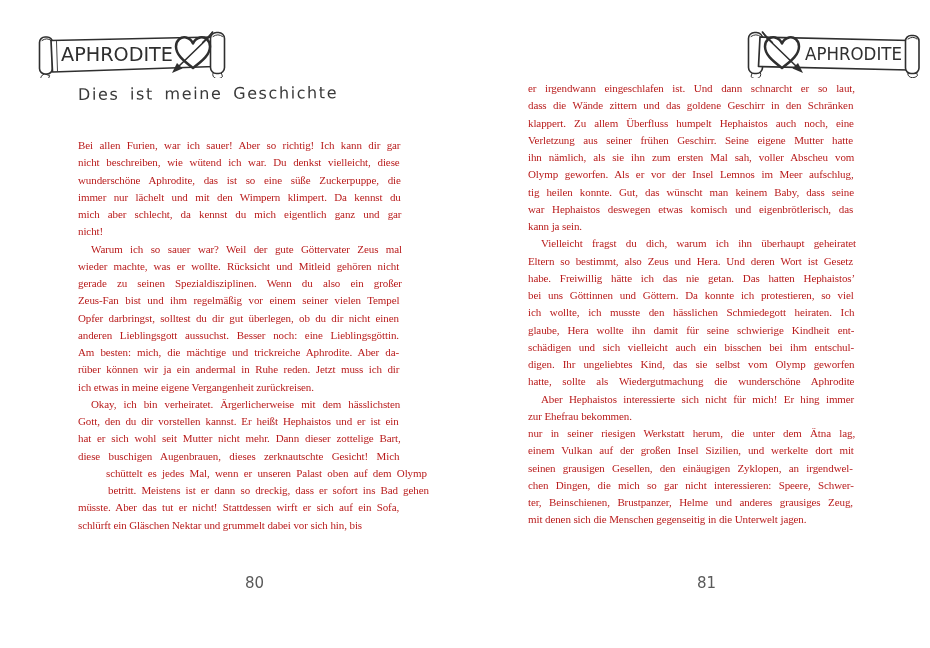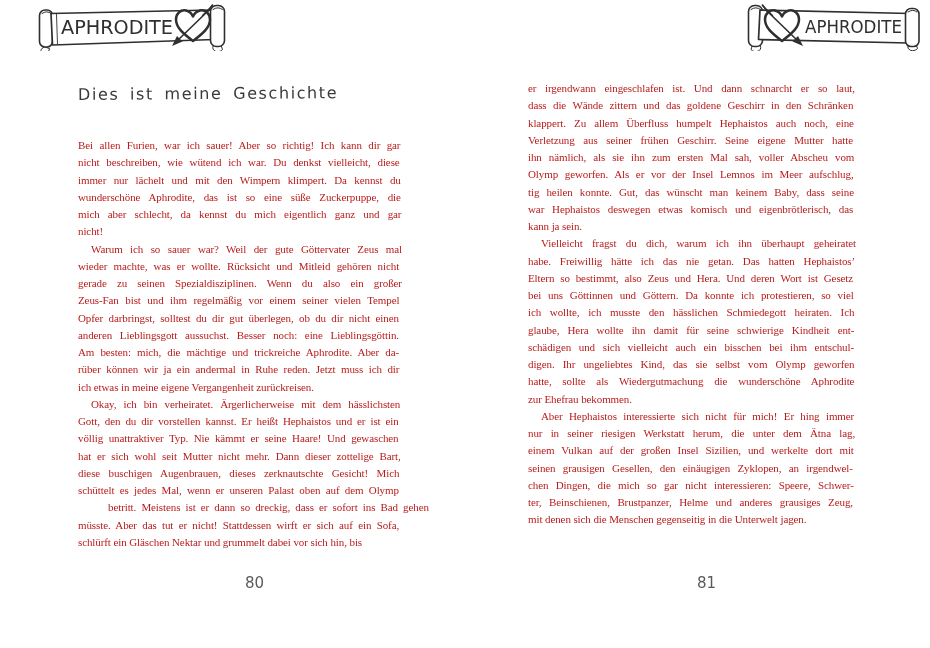--- a/index.html
+++ b/index.html
@@ -3,21 +3,21 @@
 <meta charset="utf-8">
 <style>
   html,body { margin:0; padding:0; }
   body {
     width:930px; height:648px;
     background:#ffffff;
     position:relative;
     font-family:"Liberation Serif", serif;
     overflow:hidden;
   }
-  .banner { position:absolute; top:1px; }
+  .banner { position:absolute; top:28px; }
   .banner svg { display:block; }
   .banner-left  { left:36px;  width:192px; height:50px; }
   .banner-right { left:746px; width:176px; height:50px; }
 
   .chapter-heading {
     position:absolute; left:78px; top:84px;
     font-family:"DejaVu Sans", sans-serif;
     font-size:16px; letter-spacing:1.6px; word-spacing:4px;
     color:#3a3a3a; font-weight:normal; margin:0;
     transform:rotate(-0.4deg);
@@ -88,39 +88,38 @@
 
         <text class="banner-text" x="25" y="33" font-size="20" textLength="112" lengthAdjust="spacingAndGlyphs">APHRODITE</text>
       </svg>
     </div>
 
     <h1 class="chapter-heading">Dies ist meine Geschichte</h1>
 
     <div class="page-body page-body-left">
         <div class="line"><span style="word-spacing: 3.82292px;">Bei allen Furien, war ich sauer! Aber so richtig! Ich kann dir gar</span></div>
         <div class="line"><span style="word-spacing: 4.15451px;">nicht beschreiben, wie wütend ich war. Du denkst vielleicht, diese</span></div>
+        <div class="line"><span style="word-spacing: 6.13281px;">wunderschöne Aphrodite, das ist so eine süße Zuckerpuppe, die</span></div>
         <div class="line"><span style="word-spacing: 4.79844px;">immer nur lächelt und mit den Wimpern klimpert. Da kennst du</span></div>
-        <div class="line"><span style="word-spacing: 6.13281px;">wunderschöne Aphrodite, das ist so eine süße Zuckerpuppe, die</span></div>
         <div class="line"><span style="word-spacing: 5.55156px;">mich aber schlecht, da kennst du mich eigentlich ganz und gar</span></div>
         <div class="line"><span>nicht!</span></div>
         <div class="line indent"><span style="word-spacing: 4.81406px;">Warum ich so sauer war? Weil der gute Göttervater Zeus mal</span></div>
         <div class="line"><span style="word-spacing: 3.57986px;">wieder machte, was er wollte. Rücksicht und Mitleid gehören nicht</span></div>
         <div class="line"><span style="word-spacing: 7.58594px;">gerade zu seinen Spezialdisziplinen. Wenn du also ein großer</span></div>
         <div class="line"><span style="word-spacing: 3.90104px;">Zeus-Fan bist und ihm regelmäßig vor einem seiner vielen Tempel</span></div>
         <div class="line"><span style="word-spacing: 2.72585px;">Opfer darbringst, solltest du dir gut überlegen, ob du dir nicht einen</span></div>
         <div class="line"><span style="word-spacing: 5.11458px;">anderen Lieblingsgott aussuchst. Besser noch: eine Lieblingsgöttin.</span></div>
         <div class="line"><span style="word-spacing: 3.43056px;">Am besten: mich, die mächtige und trickreiche Aphrodite. Aber da-</span></div>
         <div class="line"><span style="word-spacing: 2.91927px;">rüber können wir ja ein andermal in Ruhe reden. Jetzt muss ich dir</span></div>
         <div class="line"><span>ich etwas in meine eigene Vergangenheit zurückreisen.</span></div>
         <div class="line indent"><span style="word-spacing: 4.42411px; margin-top: 30px;">Okay, ich bin verheiratet. Ärgerlicherweise mit dem hässlichsten</span></div>
         <div class="line"><span style="word-spacing: 2.35677px;">Gott, den du dir vorstellen kannst. Er heißt Hephaistos und er ist ein</span></div>
-        <div class="line"><span style="word-spacing: 2.91146px;">völlig unattraktiver Typ. Nie kämmt er seine Haare! Und gewaschen</span></div>
         <div class="line"><span style="word-spacing: 3.2642px;">hat er sich wohl seit Mutter nicht mehr. Dann dieser zottelige Bart,</span></div>
         <div class="line"><span style="word-spacing: 5.78906px; text-align: right;">diese buschigen Augenbrauen, dieses zerknautschte Gesicht! Mich</span></div>
-        <div class="line"><span style="word-spacing: 2.71307px;">schüttelt es jedes Mal, wenn er unseren Palast oben auf dem Olymp</span></div>
+        <div class="line"><span style="word-spacing: 2.71307px; margin-left: 28px;">schüttelt es jedes Mal, wenn er unseren Palast oben auf dem Olymp</span></div>
         <div class="line"><span style="word-spacing: 2.52734px; padding-left: 30px;">betritt. Meistens ist er dann so dreckig, dass er sofort ins Bad gehen</span></div>
         <div class="line"><span style="word-spacing: 2.69661px;">müsste. Aber das tut er nicht! Stattdessen wirft er sich auf ein Sofa,</span></div>
         <div class="line"><span>schlürft ein Gläschen Nektar und grummelt dabei vor sich hin, bis</span></div>
       </div>
 
     <div class="page-number page-number-left">80</div>
   </div>
 
   <div>
 
@@ -157,30 +156,30 @@
         <div class="line"><span style="word-spacing: 6.05903px;">er irgendwann eingeschlafen ist. Und dann schnarcht er so laut,</span></div>
         <div class="line"><span style="word-spacing: 3.80469px;">dass die Wände zittern und das goldene Geschirr in den Schränken</span></div>
         <div class="line"><span style="word-spacing: 5.47461px;">klappert. Zu allem Überfluss humpelt Hephaistos auch noch, eine</span></div>
         <div class="line"><span style="word-spacing: 5.95508px;">Verletzung aus seiner frühen Geschirr. Seine eigene Mutter hatte</span></div>
         <div class="line"><span style="word-spacing: 4.37926px;">ihn nämlich, als sie ihn zum ersten Mal sah, voller Abscheu vom</span></div>
         <div class="line"><span style="word-spacing: 4.03125px;">Olymp geworfen. Als er vor der Insel Lemnos im Meer aufschlug,</span></div>
         <div class="line"><span style="word-spacing: 4.49062px;">tig heilen konnte. Gut, das wünscht man keinem Baby, dass seine</span></div>
         <div class="line"><span style="word-spacing: 5.19196px;">war Hephaistos deswegen etwas komisch und eigenbrötlerisch, das</span></div>
         <div class="line"><span>kann ja sein.</span></div>
         <div class="line indent"><span style="word-spacing: 6.66797px;">Vielleicht fragst du dich, warum ich ihn überhaupt geheiratet</span></div>
+        <div class="line"><span style="word-spacing: 3.27699px;">Eltern so bestimmt, also Zeus und Hera. Und deren Wort ist Gesetz</span></div>
         <div class="line"><span style="word-spacing: 6.19444px;">habe. Freiwillig hätte ich das nie getan. Das hatten Hephaistos’</span></div>
-        <div class="line"><span style="word-spacing: 3.27699px;">Eltern so bestimmt, also Zeus und Hera. Und deren Wort ist Gesetz</span></div>
         <div class="line"><span style="word-spacing: 4.20469px;">bei uns Göttinnen und Göttern. Da konnte ich protestieren, so viel</span></div>
         <div class="line"><span style="word-spacing: 6.08008px;">ich wollte, ich musste den hässlichen Schmiedegott heiraten. Ich</span></div>
         <div class="line"><span style="word-spacing: 5.4809px;">glaube, Hera wollte ihn damit für seine schwierige Kindheit ent-</span></div>
         <div class="line"><span style="word-spacing: 5.07639px;">schädigen und sich vielleicht auch ein bisschen bei ihm entschul-</span></div>
         <div class="line"><span style="word-spacing: 5.49132px;">digen. Ihr ungeliebtes Kind, das sie selbst vom Olymp geworfen</span></div>
         <div class="line"><span style="word-spacing: 8.15625px;">hatte, sollte als Wiedergutmachung die wunderschöne Aphrodite</span></div>
+        <div class="line indent"><span style="word-spacing: 3.77083px;">Aber Hephaistos interessierte sich nicht für mich! Er hing immer</span></div>
         <div class="line"><span>zur Ehefrau bekommen.</span></div>
-        <div class="line indent"><span style="word-spacing: 3.77083px;">Aber Hephaistos interessierte sich nicht für mich! Er hing immer</span></div>
         <div class="line"><span style="word-spacing: 5.65156px;">nur in seiner riesigen Werkstatt herum, die unter dem Ätna lag,</span></div>
         <div class="line"><span style="word-spacing: 4.32656px;">einem Vulkan auf der großen Insel Sizilien, und werkelte dort mit</span></div>
         <div class="line"><span style="word-spacing: 4.72321px;">seinen grausigen Gesellen, den einäugigen Zyklopen, an irgendwel-</span></div>
         <div class="line"><span style="word-spacing: 4.72917px;">chen Dingen, die mich so gar nicht interessieren: Speere, Schwer-</span></div>
         <div class="line"><span style="word-spacing: 4.92857px;">ter, Beinschienen, Brustpanzer, Helme und anderes grausiges Zeug,</span></div>
         <div class="line"><span>mit denen sich die Menschen gegenseitig in die Unterwelt jagen.</span></div>
       </div>
 
     <div class="page-number page-number-right">81</div>
   </div>

